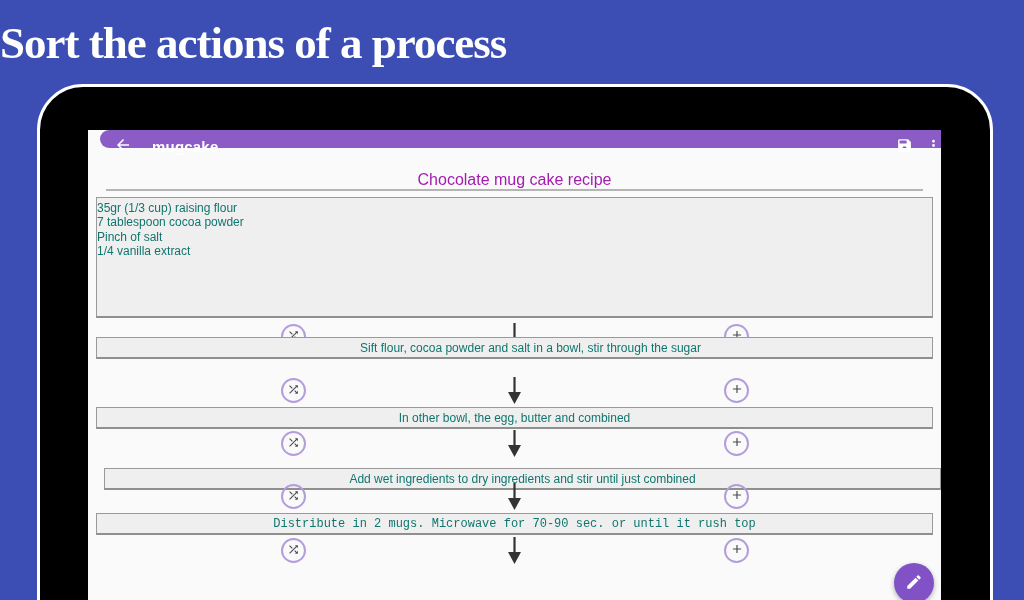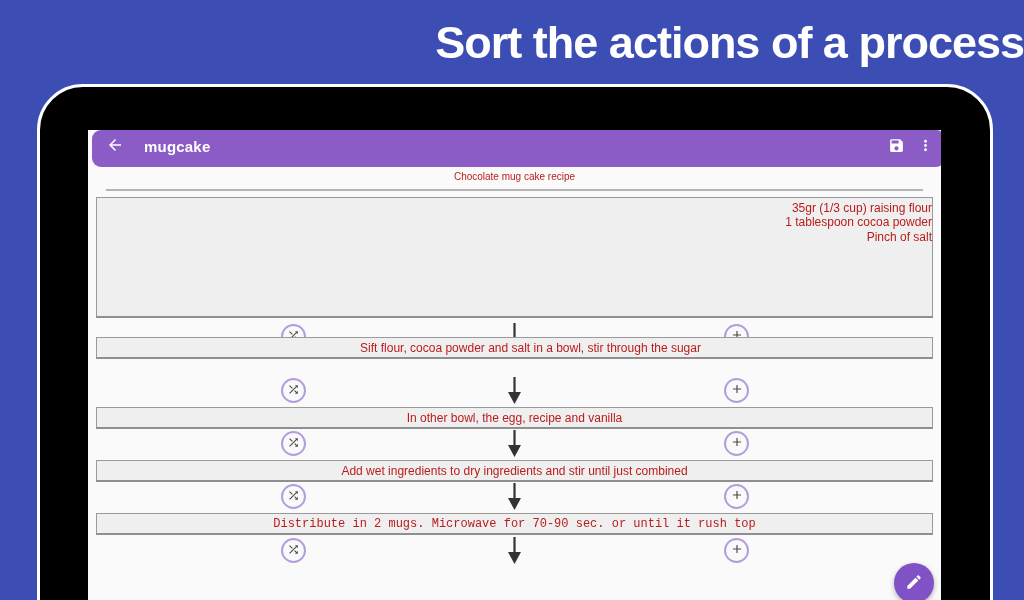--- a/index.html
+++ b/index.html
@@ -5,75 +5,75 @@
   * { margin: 0; padding: 0; box-sizing: border-box; }
   html, body {
     width: 1024px; height: 600px;
     overflow: hidden;
     background: #3C4EB3;
     font-family: "Liberation Sans", sans-serif;
   }
   
   .banner {
     position: absolute; left: 0; top: 0; width: 1024px; height: 92px;
-    display: flex; align-items: center; justify-content: flex-end;
+    display: flex; align-items: center; justify-content: flex-start; font-family: Liberation Serif, serif;
   }
   .banner-title {
     color: #ffffff; font-size: 45px; font-weight: 700; letter-spacing: -1px;
     padding-bottom: 6px;
   }
   
   .tablet {
     position: absolute; left: 37px; top: 84px; width: 956px; height: 580px;
     background: #000; border: 3px solid #ffffff; border-radius: 46px;
   }
   .screen {
     position: absolute; left: 48px; top: 43px; width: 853px; height: 540px;
     background: #fafafa; overflow: hidden;
   }
   
   .toolbar {
-    position: absolute; left: 4px; top: 0; width: 853px; height: 37px;
+    position: absolute; left: 12px; top: 0; width: 853px; height: 18px;
     background: #8B5CC6;
     border-radius: 9px;
   }
   .tb-btn {
     position: absolute; top: 0; height: 33px; background: transparent; border: none;
     display: flex; align-items: center; justify-content: center; cursor: pointer;
   }
   .back-btn   { left: 8px;  width: 30px; }
   .save-btn   { left: 789px; width: 30px; }
   .menu-btn   { left: 819px; width: 28px; }
   .tb-title {
     position: absolute; left: 52px; top: 0; height: 33px;
     display: flex; align-items: center;
     color: #ffffff; font-size: 15px; font-weight: 600; letter-spacing: 0.2px;
   }
   
   .recipe-header {
     position: absolute; left: 0; top: 41px; width: 853px;
-    text-align: center; color: #b91c1c; font-size: 10px;
+    text-align: center; color: #a21caf; font-size: 16px;
   }
   .header-rule {
     position: absolute; left: 18px; top: 59px; width: 817px; height: 2px;
     background: #b5b5b5;
   }
   
   .box {
     position: absolute; left: 8px; width: 837px;
     background: #efefef;
     border: 1px solid #9a9a9a; border-bottom: 2px solid #8f8f8f;
-    color: #b91c1c; font-size: 12px; text-align: right;
+    color: #0f766e; font-size: 12px; text-align: left;
   }
   .ingredients-box { top: 67px; height: 121px; padding-top: 3px; }
   .ingredient-line { line-height: 14.4px; }
   .step-box {
     height: 22px; display: flex; align-items: center; justify-content: center;
   }
-  .step-1 { top: 207px; padding-left: 32px; } .step-2 { top: 277px; } .step-3 { top: 330px; }
+  .step-1 { top: 207px; padding-left: 32px; } .step-2 { top: 277px; } .step-3 { top: 338px; margin-left: 8px; }
   .step-4 { top: 383px; font-family: Liberation Mono, monospace; } .step-5 { top: 437px; }
   
   .action-row { position: absolute; left: 0; width: 853px; height: 34px; }
   .row-1 { top: 189px; } .row-2 { top: 243px; } .row-3 { top: 296px; }
   .row-4 { top: 349px; } .row-5 { top: 403px; }
   .circle-btn {
     position: absolute; top: 5px; width: 25px; height: 25px;
     border: 2px solid #b39ddb; border-radius: 50%;
     background: transparent; cursor: pointer;
     display: flex; align-items: center; justify-content: center;
@@ -125,22 +125,23 @@
             </svg>
         </span>
       </button>
     </div>
 
     <div class="recipe-header">Chocolate mug cake recipe</div>
     <div class="header-rule"></div>
 
     <div class="box ingredients-box">
       <div class="ingredient-line">35gr (1/3 cup) raising flour</div>
-      <div class="ingredient-line">1 tablespoon cocoa powder</div>
+      <div class="ingredient-line">7 tablespoon cocoa powder</div>
       <div class="ingredient-line">Pinch of salt</div>
+      <div class="ingredient-line">1/4 vanilla extract</div>
     </div>
 
     <div class="action-row row-1">
       <button class="circle-btn swap-btn">
         <span><svg width="13" height="13" viewBox="0 0 24 24">
               <path fill="#4a4a4a" d="M10.59 9.17L5.41 4 4 5.41l5.17 5.17 1.42-1.41zM14.5 4l2.04 2.04L4 18.59 5.41 20 17.96 7.46 20 9.5V4h-5.5zm.33 9.41l-1.41 1.41 3.13 3.13L14.5 20H20v-5.5l-2.04 2.04-3.13-3.13z"></path>
             </svg></span>
       </button>
       <span class="down-arrow"><svg width="15" height="27" viewBox="0 0 15 27">
             <path fill="#333333" d="M6.4 0h2.2v17H6.4z"></path>
@@ -168,21 +169,21 @@
             <path fill="#333333" d="M1 15h13L7.5 27z"></path>
           </svg></span>
       <button class="circle-btn add-btn">
         <span><svg width="14" height="14" viewBox="0 0 24 24">
               <path fill="#4a4a4a" d="M19 13h-6v6h-2v-6H5v-2h6V5h2v6h6v2z"></path>
             </svg></span>
       </button>
     </div>
 
     <div class="box step-box step-2">
-      <span>In other bowl, the egg, recipe and vanilla</span>
+      <span>In other bowl, the egg, butter and combined</span>
     </div>
 
     <div class="action-row row-3">
       <button class="circle-btn swap-btn">
         <span><svg width="13" height="13" viewBox="0 0 24 24">
               <path fill="#4a4a4a" d="M10.59 9.17L5.41 4 4 5.41l5.17 5.17 1.42-1.41zM14.5 4l2.04 2.04L4 18.59 5.41 20 17.96 7.46 20 9.5V4h-5.5zm.33 9.41l-1.41 1.41 3.13 3.13L14.5 20H20v-5.5l-2.04 2.04-3.13-3.13z"></path>
             </svg></span>
       </button>
       <span class="down-arrow"><svg width="15" height="27" viewBox="0 0 15 27">
             <path fill="#333333" d="M6.4 0h2.2v17H6.4z"></path>

